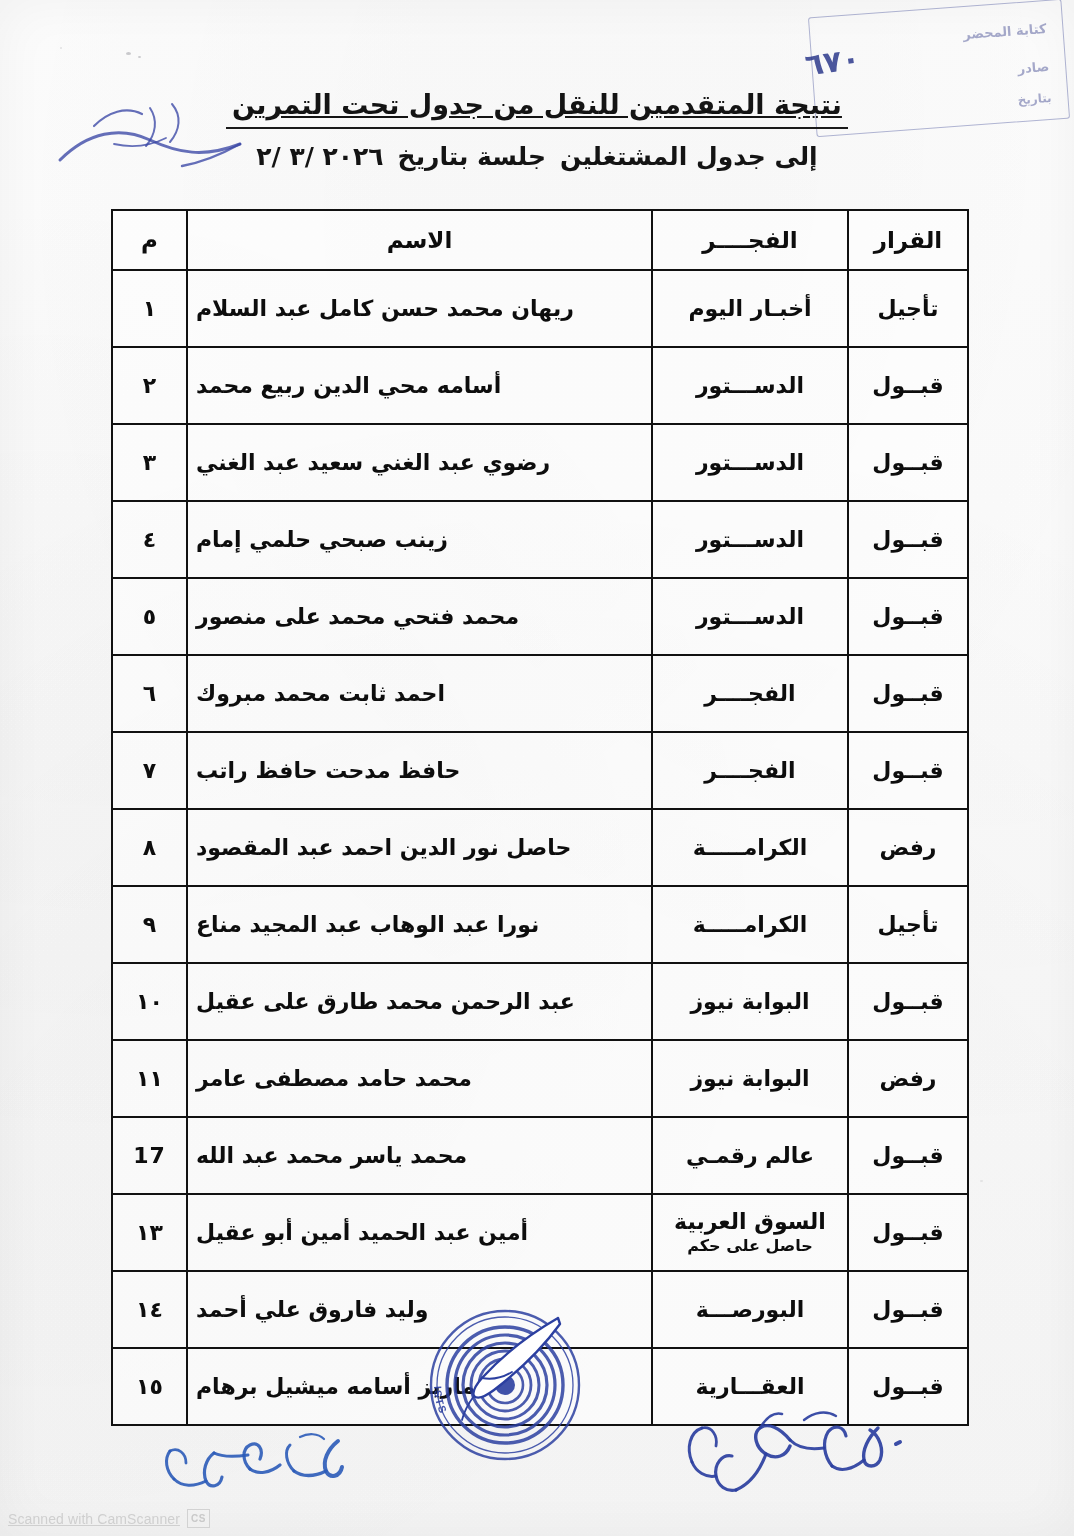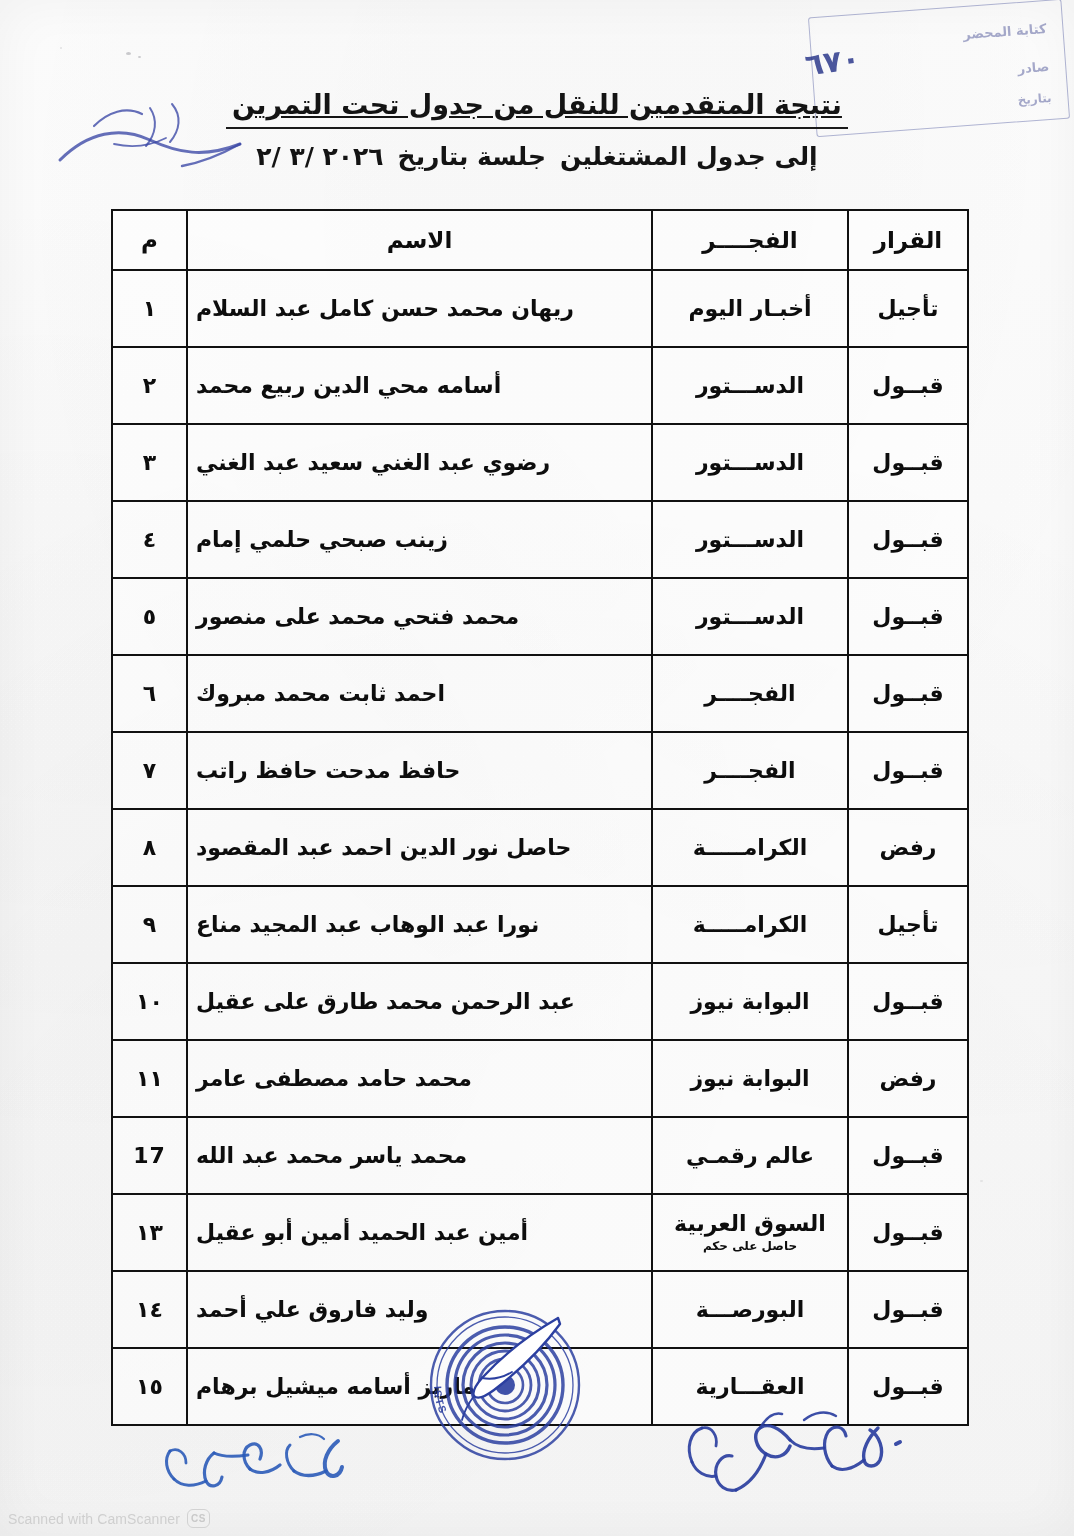--- a/index.html
+++ b/index.html
@@ -127,21 +127,21 @@
   }
   td.cell-paper {
     text-align: center;
     font-size: 22.5px;
     letter-spacing: 0.5px;
     line-height: 1.18;
   }
   td.cell-paper .paper-main { display: block; }
   td.cell-paper .paper-note {
     display: block;
-    font-size: 12px;
+    font-size: 16px;
     margin-top: 2px;
     letter-spacing: 0;
   }
   td.cell-name {
     text-align: left;
     font-size: 23px;
     padding-right: 12px;
     letter-spacing: -0.2px;
     white-space: nowrap;
   }
@@ -242,33 +242,34 @@
     gap: 7px;
     z-index: 7;
   }
   .cam-wm .cs-badge {
     display: inline-flex;
     align-items: center;
     justify-content: center;
     width: 21px;
     height: 17px;
     border: 1.4px solid #d2d2d2;
-    border-radius: 6px;
+    border-radius: 0;
     color: #c9c9c9;
     font-size: 10px;
     font-weight: bold;
     letter-spacing: 0.4px;
     font-family: "Liberation Sans", sans-serif;
   }
   .cam-wm .cs-text {
     color: #cfcfcf;
     font-size: 14px;
     font-family: "Liberation Sans", sans-serif;
     letter-spacing: 0.1px;
     direction: ltr;
+    text-decoration: underline;
   }
 </style>
 </head>
 <body>
 
 <div class="page">
 
   <div class="paper-noise"></div>
   <div class="edge-shade"></div>
 

